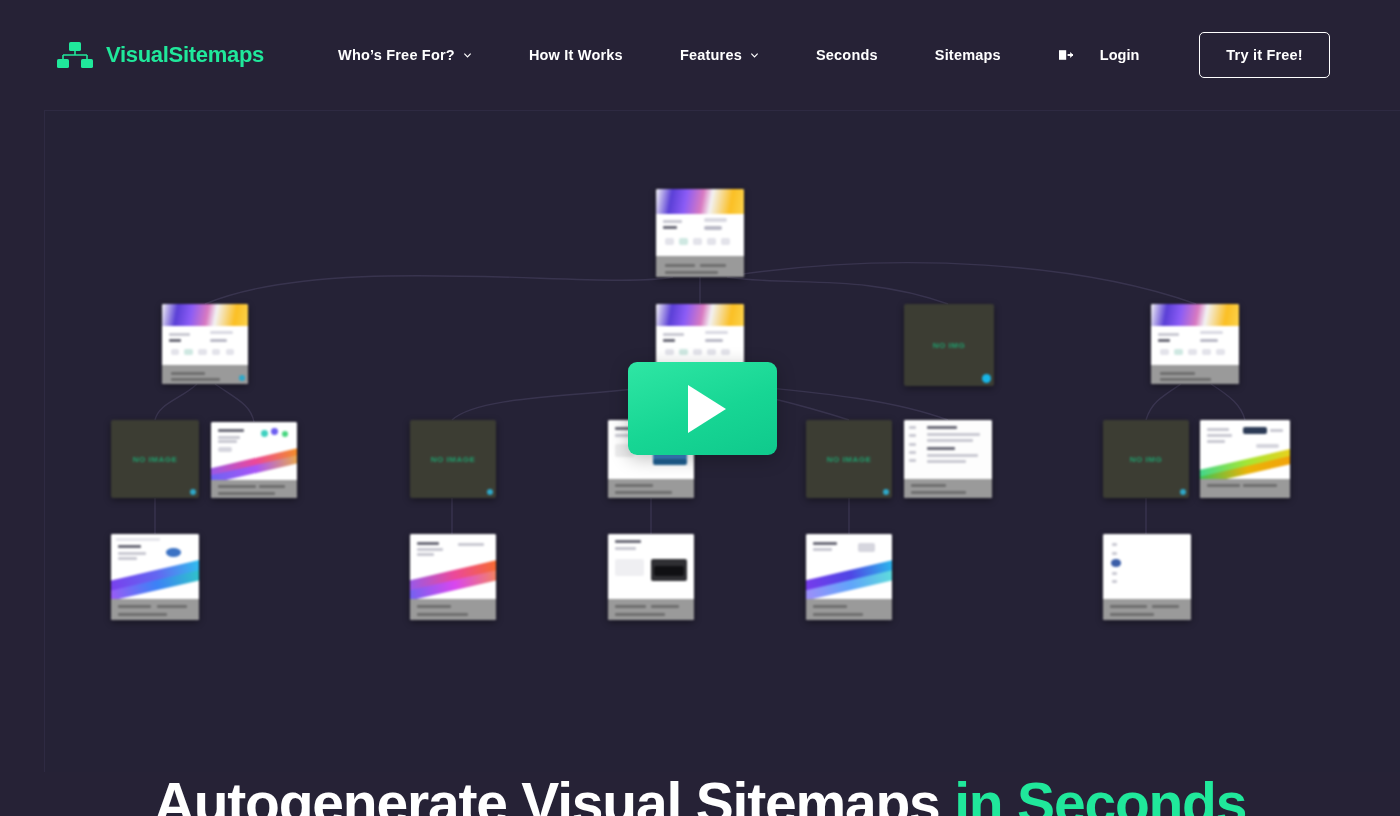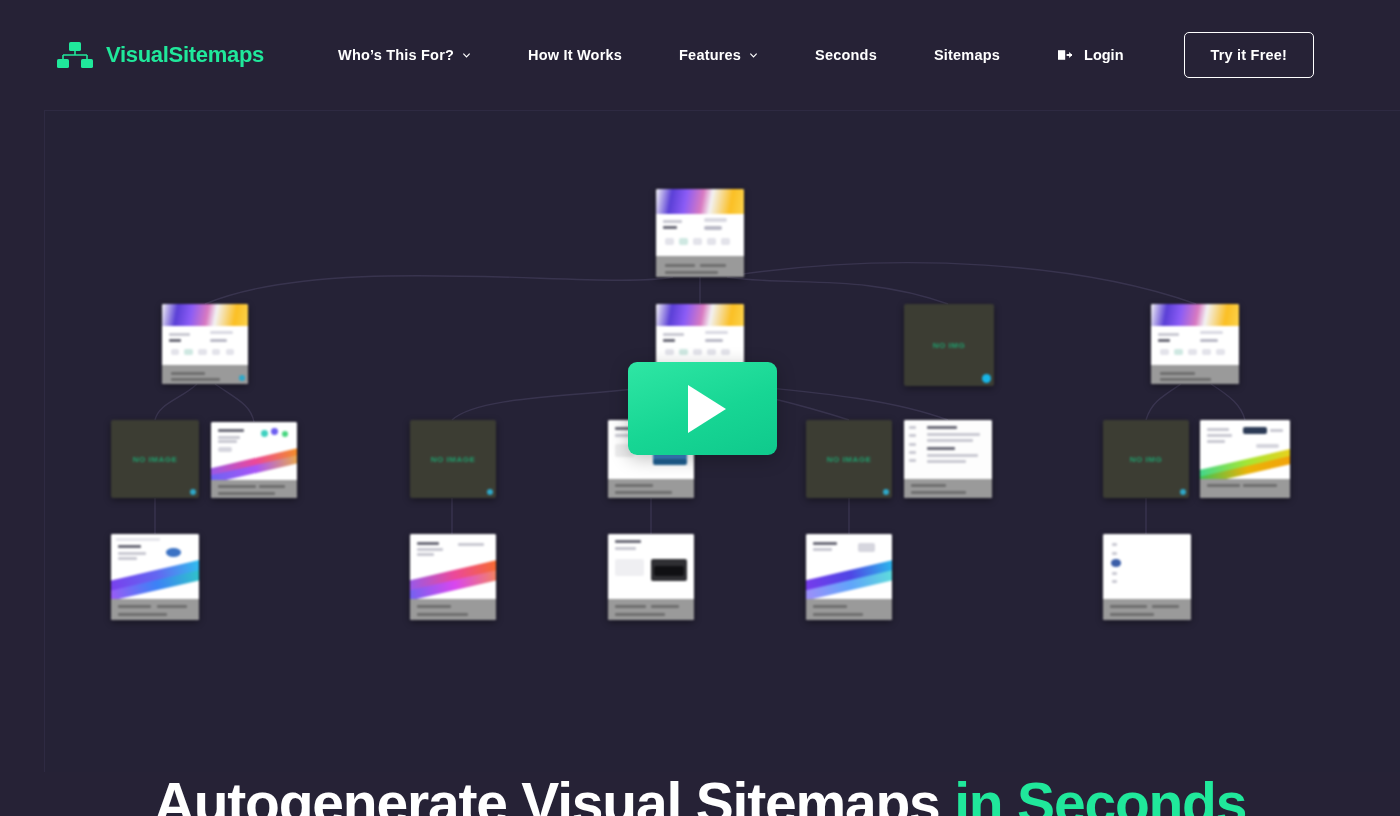--- a/index.html
+++ b/index.html
@@ -29,21 +29,21 @@
   }
   .navlink {
     color: #ffffff; font-size: 14.5px; font-weight: bold;
     letter-spacing: 0.2px; white-space: nowrap;
     padding: 8px 0; margin-right: 57px; cursor: pointer;
     display: flex; align-items: center; gap: 8px;
   }
   .caret { display:inline-block; width: 9px; height: 9px; }
   .caret svg { display:block; }
   .login-wrap {
-    display: flex; align-items: center; gap: 11px; margin-right: 60px;
+    display: flex; align-items: center; gap: 26px; margin-right: 60px;
     cursor: pointer; white-space: nowrap;
   }
   .login-icon { width: 16px; height: 16px; display: block; }
   .login-text { color: #fff; font-size: 14.5px; font-weight: bold; }
   .cta-btn {
     border: 1.6px solid #ffffff; border-radius: 5px;
     color: #ffffff; font-size: 14.5px; font-weight: bold;
     padding: 14px 26px; background: transparent; cursor: pointer;
     white-space: nowrap; letter-spacing: 0.2px;
     font-family: "Liberation Sans", sans-serif;
@@ -448,21 +448,21 @@
         </g>
         <rect x="13" y="2" width="12" height="9" rx="1.6" fill="#20E89B"></rect>
         <rect x="1" y="19" width="12" height="9" rx="1.6" fill="#20E89B"></rect>
         <rect x="25" y="19" width="12" height="9" rx="1.6" fill="#20E89B"></rect>
       </svg>
       <span class="brand-name">VisualSitemaps</span>
     </div>
 
     <div class="navlinks">
       <a class="navlink">
-        <span>Who’s This For?</span>
+        <span>Who’s Free For?</span>
         <span class="caret">
           <svg viewBox="0 0 10 10" width="9" height="9">
               <path d="M1.5,3 L5,6.5 L8.5,3" fill="none" stroke="#ffffff" stroke-width="1.3"></path>
             </svg>
         </span>
       </a>
       <a class="navlink">
         <span>How It Works</span>
       </a>
       <a class="navlink">

